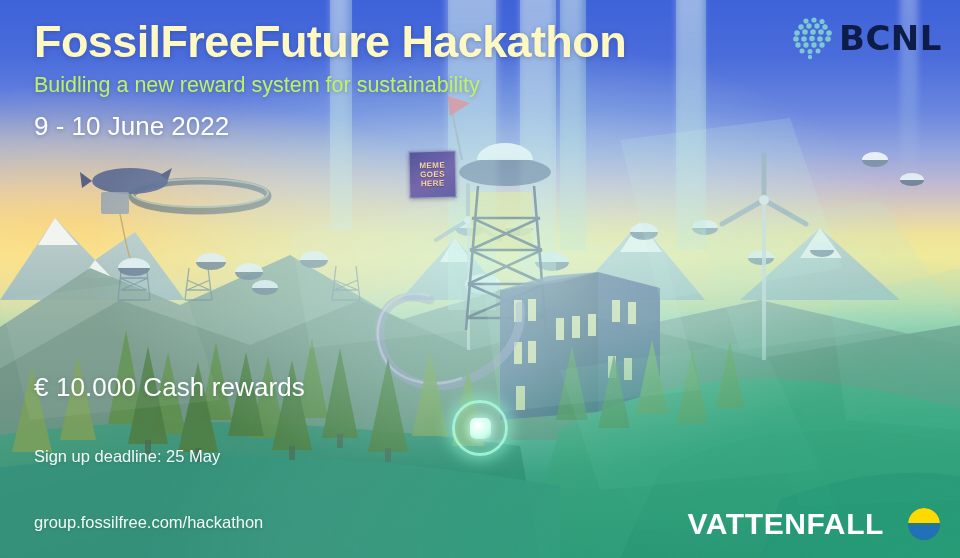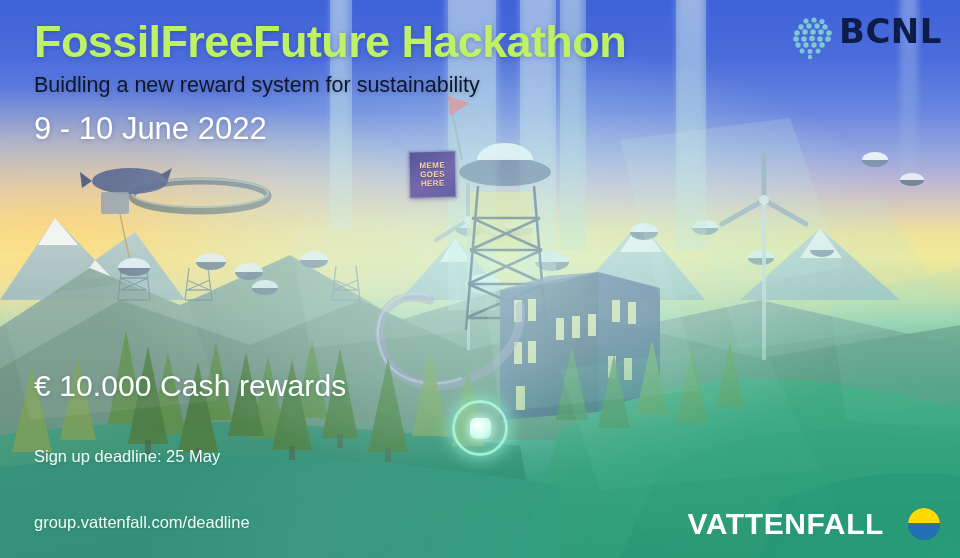--- a/index.html
+++ b/index.html
@@ -65,55 +65,55 @@
     background:linear-gradient(180deg, rgba(255,255,255,.62), rgba(210,245,240,.30) 55%, rgba(255,255,255,0) 92%);
     filter:blur(3px);
   }
 
   
   svg.scene { position:absolute; inset:0; width:960px; height:558px; }
 
   
   .txt-top { position:absolute; left:34px; top:18px; width:760px; }
   .title {
-    font-size:45px; font-weight:bold; color:#bef264;
+    font-size:45px; font-weight:bold; color:#fef9c3;
     letter-spacing:-.6px; line-height:1.06;
     text-shadow:0 1px 5px rgba(30,50,110,.33);
     white-space:nowrap;
   }
   .subtitle {
     margin-top:7px;
-    font-size:21.5px; color:#0f172a; font-weight:400;
+    font-size:21.5px; color:#bef264; font-weight:400;
     text-shadow:0 1px 4px rgba(30,50,110,.30);
     white-space:nowrap;
   }
   .dates {
     margin-top:13px;
-    font-size:31px; color:#ffffff; font-weight:400;
+    font-size:26px; color:#ffffff; font-weight:400;
     text-shadow:0 1px 4px rgba(30,50,110,.30);
     white-space:nowrap;
   }
 
   .txt-bottom { position:absolute; left:34px; bottom:22px; width:700px; }
   .reward {
-    font-size:30px; color:#ffffff; font-weight:400;
+    font-size:26px; color:#ffffff; font-weight:400;
     letter-spacing:.1px; margin-bottom:21px;
     text-shadow:0 1px 4px rgba(10,70,60,.25);
     white-space:nowrap;
   }
   .info-line {
     font-size:16.5px; color:#f2fbf8; font-weight:400;
     line-height:1.62;
     text-shadow:0 1px 3px rgba(10,70,60,.22);
     white-space:nowrap;
     margin-top:40px;
   }
 
   
-  .bcnl { position:absolute; right:18px; top:14px; display:flex; align-items:flex-start; }
+  .bcnl { position:absolute; right:18px; top:14px; display:flex; align-items:center; }
   .bcnl-wordmark {
     font-size:34px; font-weight:bold; color:#0e1c4a;
     letter-spacing:.5px; line-height:1;
     font-family:"DejaVu Sans", sans-serif;
   }
 
   
   .vattenfall { position:absolute; right:20px; bottom:18px; display:flex; align-items:center; gap:24px; }
   .vf-word {
     font-size:30px; font-weight:bold; color:#ffffff;
@@ -439,21 +439,21 @@
 
   <div class="txt-top">
     <div class="title">FossilFreeFuture Hackathon</div>
     <div class="subtitle">Buidling a new reward system for sustainability</div>
     <div class="dates">9 - 10 June 2022</div>
   </div>
 
   <div class="txt-bottom">
     <div class="reward">€ 10.000 Cash rewards</div>
     <div class="info-line">Sign up deadline: 25 May</div>
-    <div class="info-line">group.vattenfall.com/deadline</div>
+    <div class="info-line">group.fossilfree.com/hackathon</div>
   </div>
 
   <div class="bcnl">
     <svg width="50" height="48" viewBox="0 0 50 48">
       <g fill="#7ec8d2">
         <circle cx="17" cy="7" r="2.6"></circle>
           <circle cx="25" cy="6" r="2.6"></circle>
           <circle cx="33" cy="7.5" r="2.6"></circle>
         <circle cx="12" cy="13" r="2.7"></circle>
           <circle cx="20" cy="12" r="2.7"></circle>

